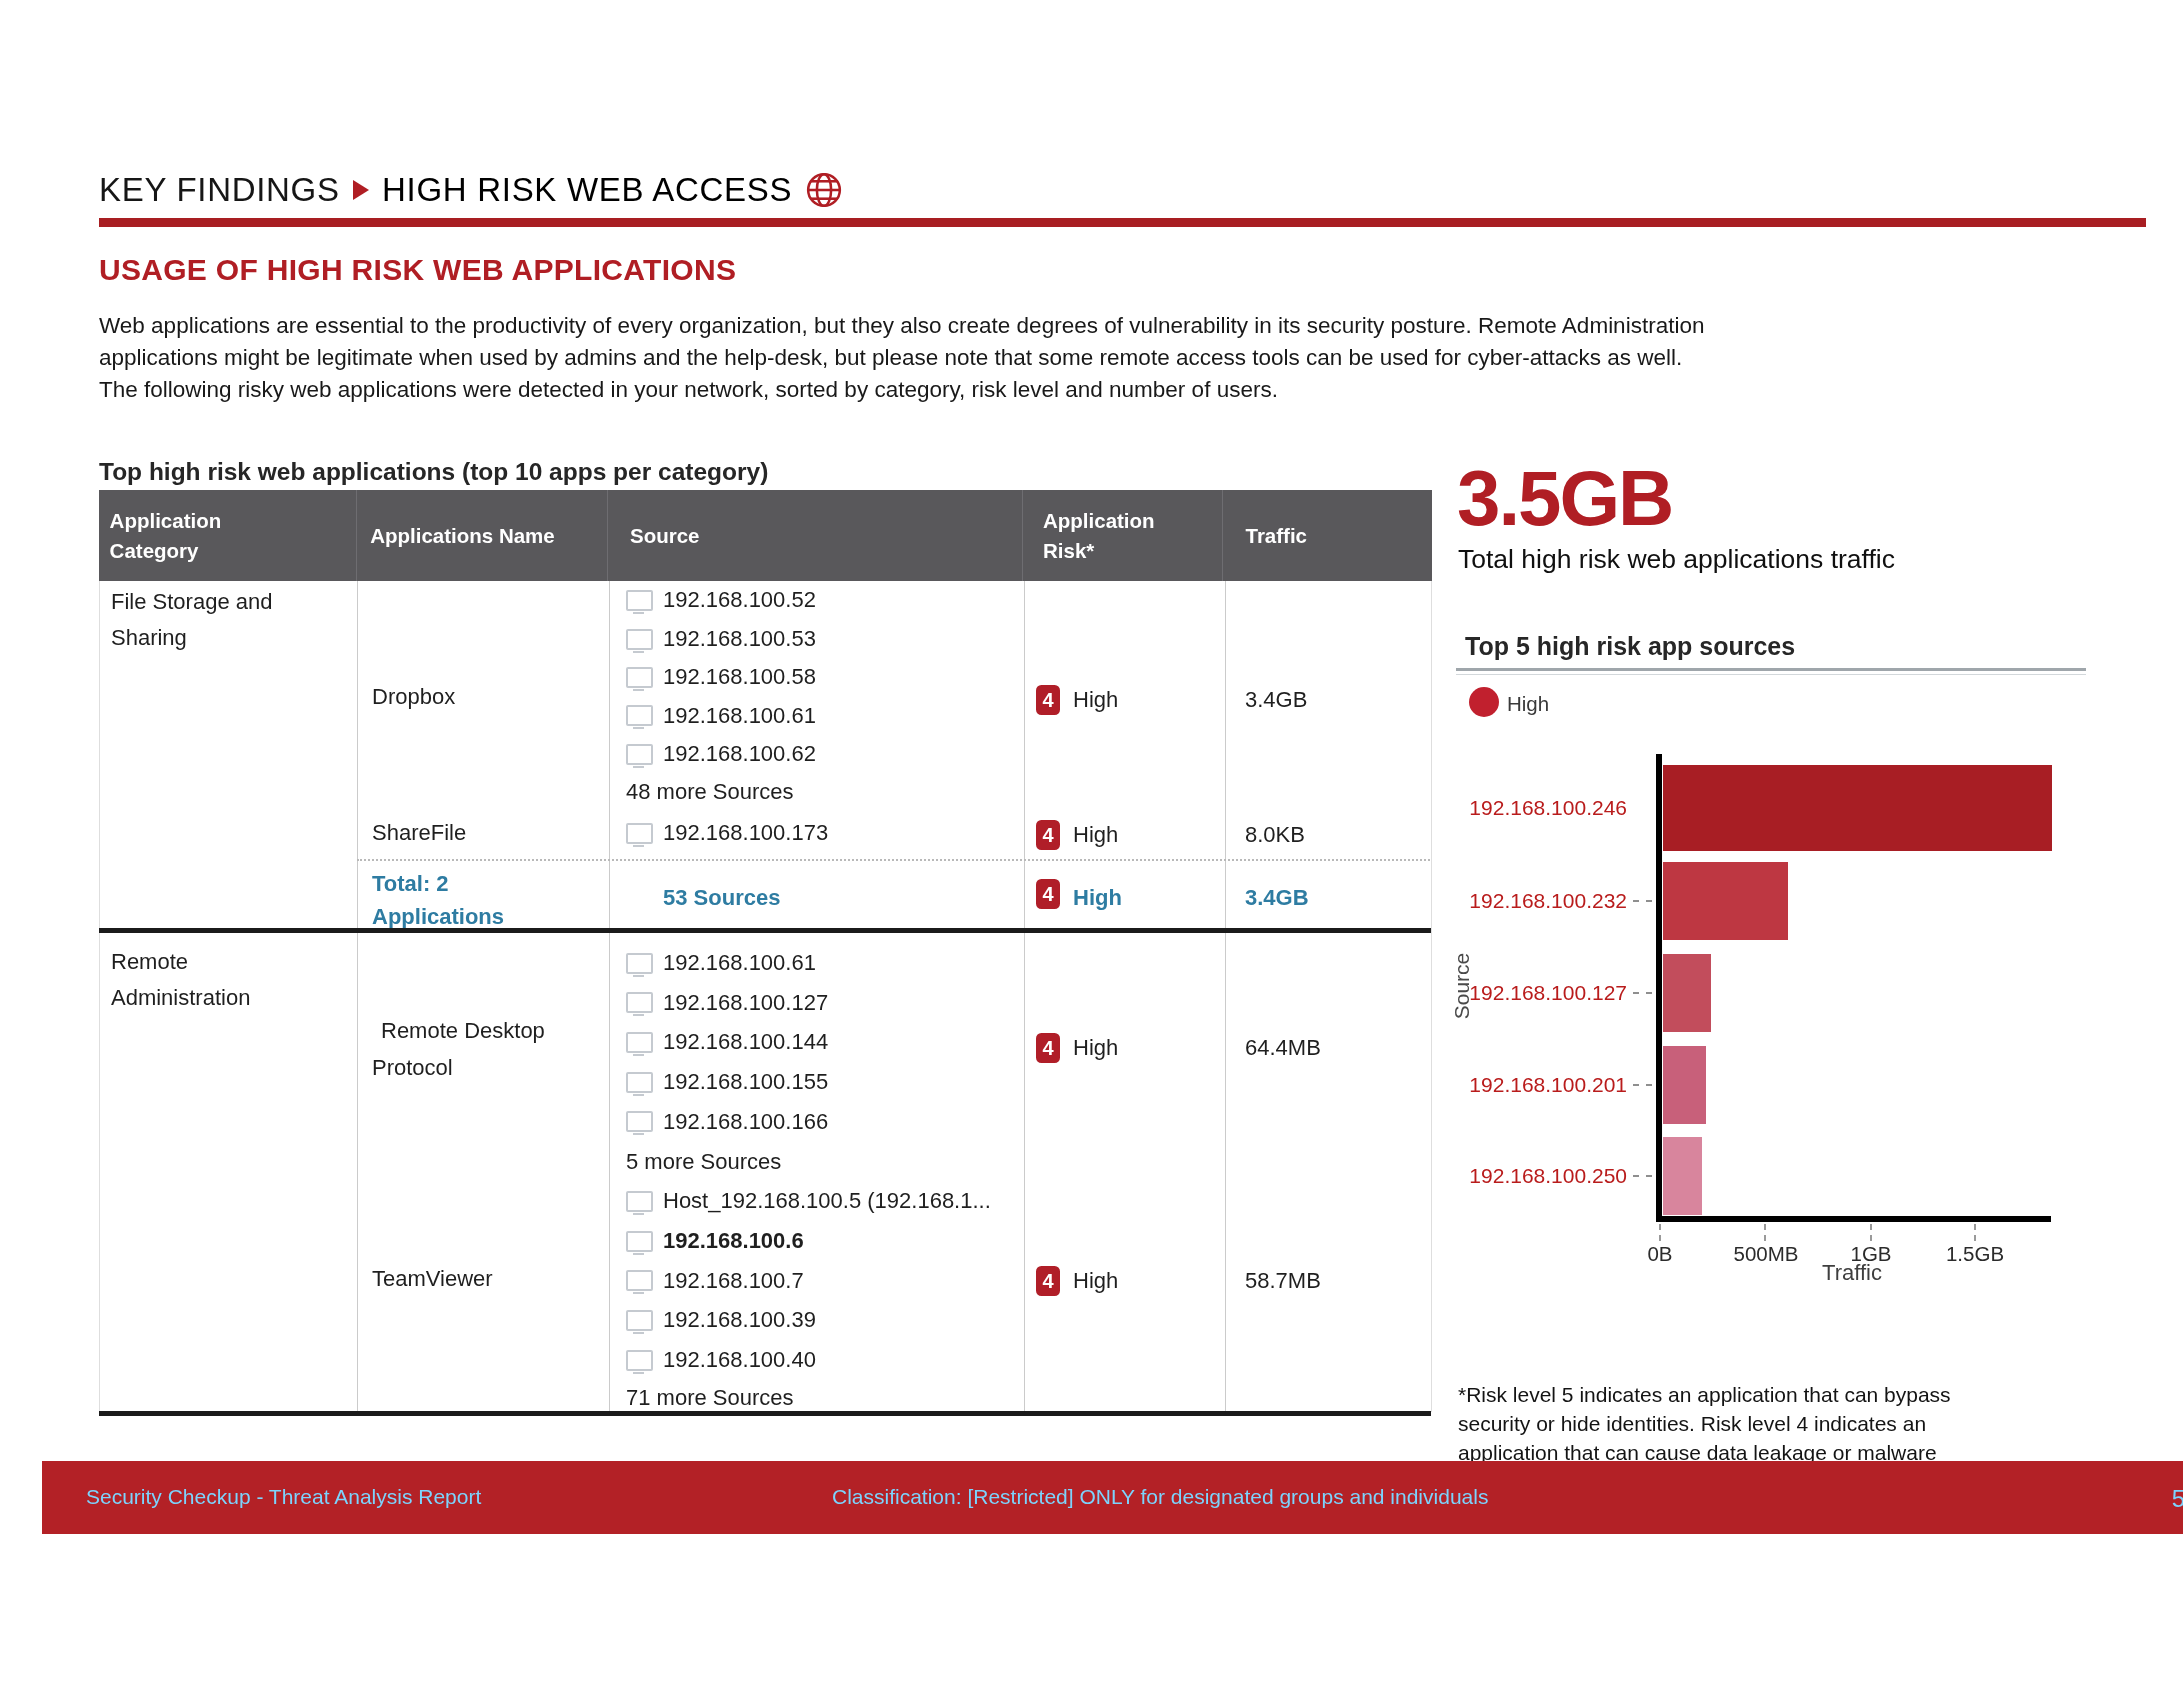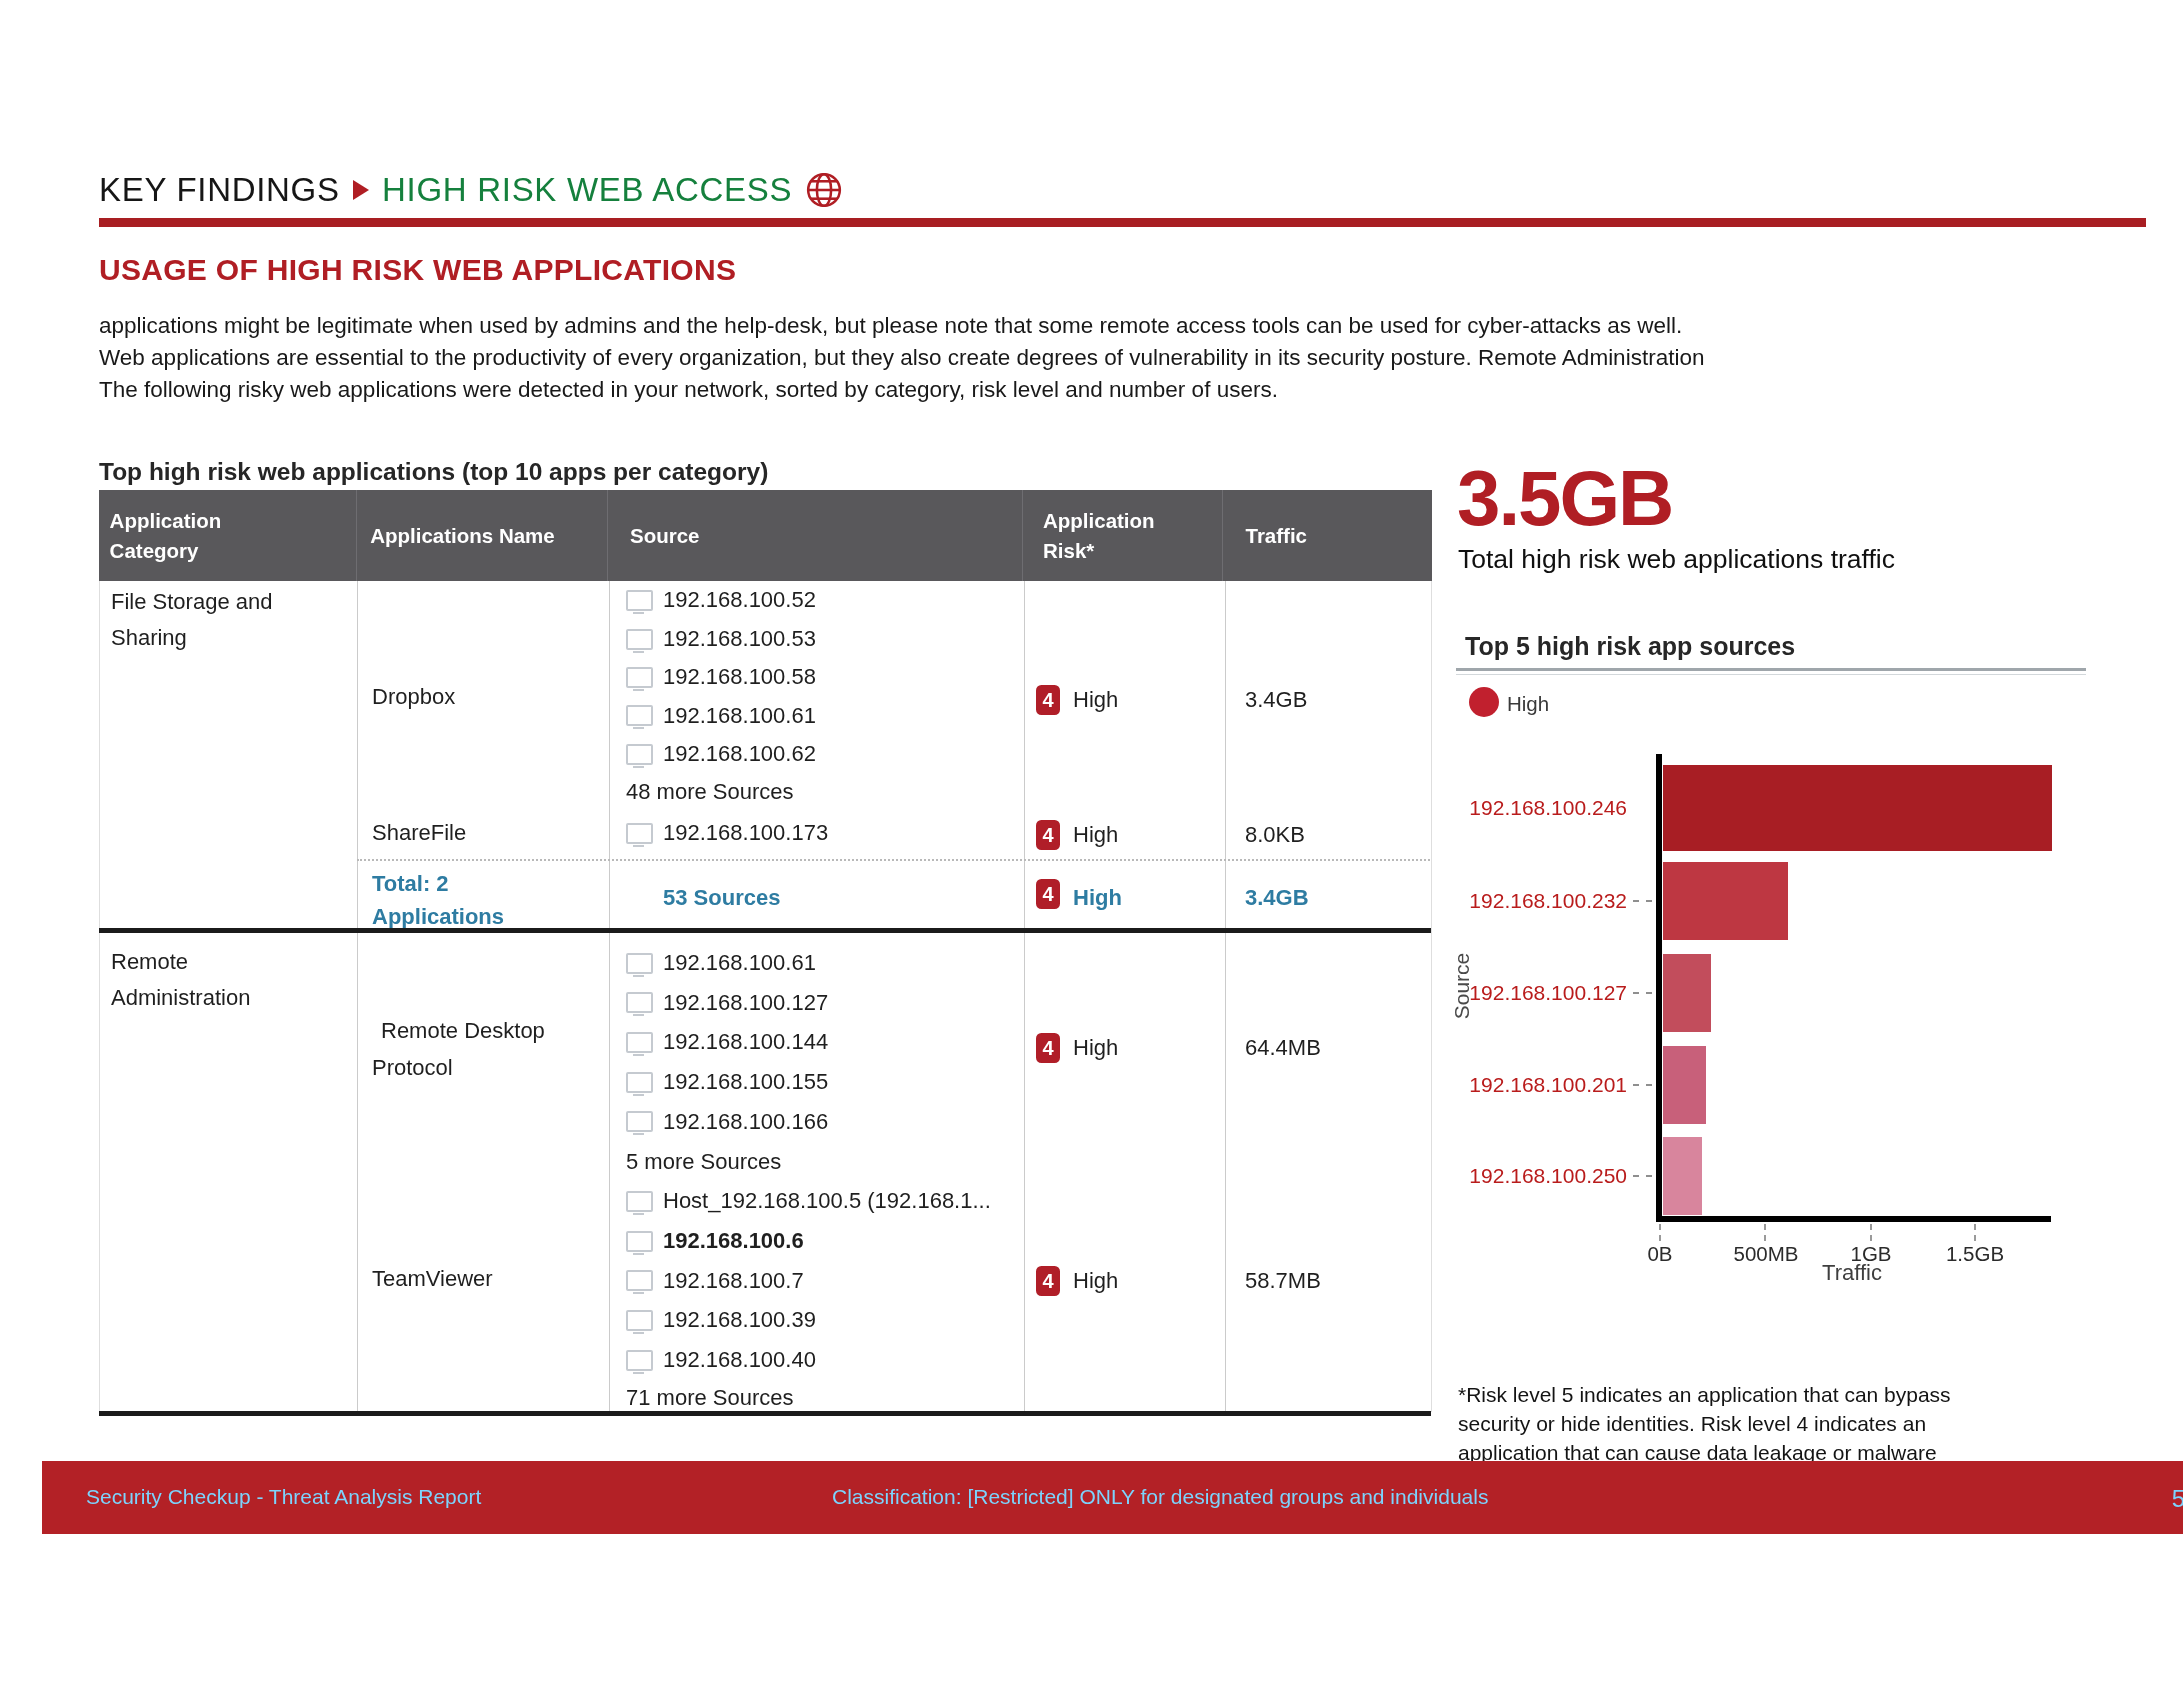--- a/index.html
+++ b/index.html
@@ -2,21 +2,21 @@
 <html style="font-size:10.6px"><head>
 <meta charset="utf-8">
 <style>
   html,body{margin:0;padding:0;background:#ffffff;}
   .page{position:relative;width:2183px;height:1687px;background:#ffffff;overflow:hidden;
         font-family:"Liberation Sans",sans-serif;color:#1c1c1c;}
   
   .kf-header{position:absolute;left:99px;top:171px;display:flex;align-items:center;gap:13.2px;}
   .kf-section{font-size:33px;color:#161616;letter-spacing:0.7px;}
   .kf-arrow{width:0;height:0;border-left:16px solid #B01E24;border-top:10px solid transparent;border-bottom:10px solid transparent;}
-  .kf-title{font-size:33px;color:#15803d;letter-spacing:0.7px;}
+  .kf-title{font-size:33px;color:#000000;letter-spacing:0.7px;}
   .globe{width:38px;height:38px;}
   .rule{position:absolute;left:99px;top:218px;width:2047px;height:9.3px;background:#A81E22;}
   .sec-heading{position:absolute;left:99px;top:253px;font-size:30px;font-weight:bold;color:#B01E24;letter-spacing:0.3px;}
   .intro{position:absolute;left:99px;top:310px;font-size:22.5px;line-height:32px;color:#191919;}
   .tbl-title{position:absolute;left:99px;top:458px;font-size:24.5px;font-weight:bold;color:#262626;}
   
   .thead{position:absolute;left:99px;top:490px;width:1333px;height:91px;background:#59585B;display:flex;}
   .th{box-sizing:border-box;display:flex;flex-direction:column;justify-content:center;
       color:#ffffff;font-size:20.5px;font-weight:bold;line-height:30px;border-right:1.3px solid #6E6D71;}
   .th:last-child{border-right:none;}
@@ -65,22 +65,22 @@
       <ellipse cx="12" cy="12" rx="4.5" ry="10"></ellipse>
       <line x1="2" y1="12" x2="22" y2="12"></line>
       <line x1="3.2" y1="6.5" x2="20.8" y2="6.5"></line>
       <line x1="3.2" y1="17.5" x2="20.8" y2="17.5"></line>
     </svg>
   </div>
   <div class="rule"></div>
 
   <div class="sec-heading">USAGE OF HIGH RISK WEB APPLICATIONS</div>
   <div class="intro">
+    <div>Web applications are essential to the productivity of every organization, but they also create degrees of vulnerability in its security posture. Remote Administration</div>
     <div>applications might be legitimate when used by admins and the help-desk, but please note that some remote access tools can be used for cyber-attacks as well.</div>
-    <div>Web applications are essential to the productivity of every organization, but they also create degrees of vulnerability in its security posture. Remote Administration</div>
     <div>The following risky web applications were detected in your network, sorted by category, risk level and number of users.</div>
   </div>
 
   <div class="tbl-title">Top high risk web applications (top 10 apps per category)</div>
   <div class="thead" id="thead">
       <div class="th" style="width: 258px; padding-left: 10.6px;">
         <div>Application</div>
         <div>Category</div>
       </div>
       <div class="th" style="width: 251px; padding-left: 13.2px;">

